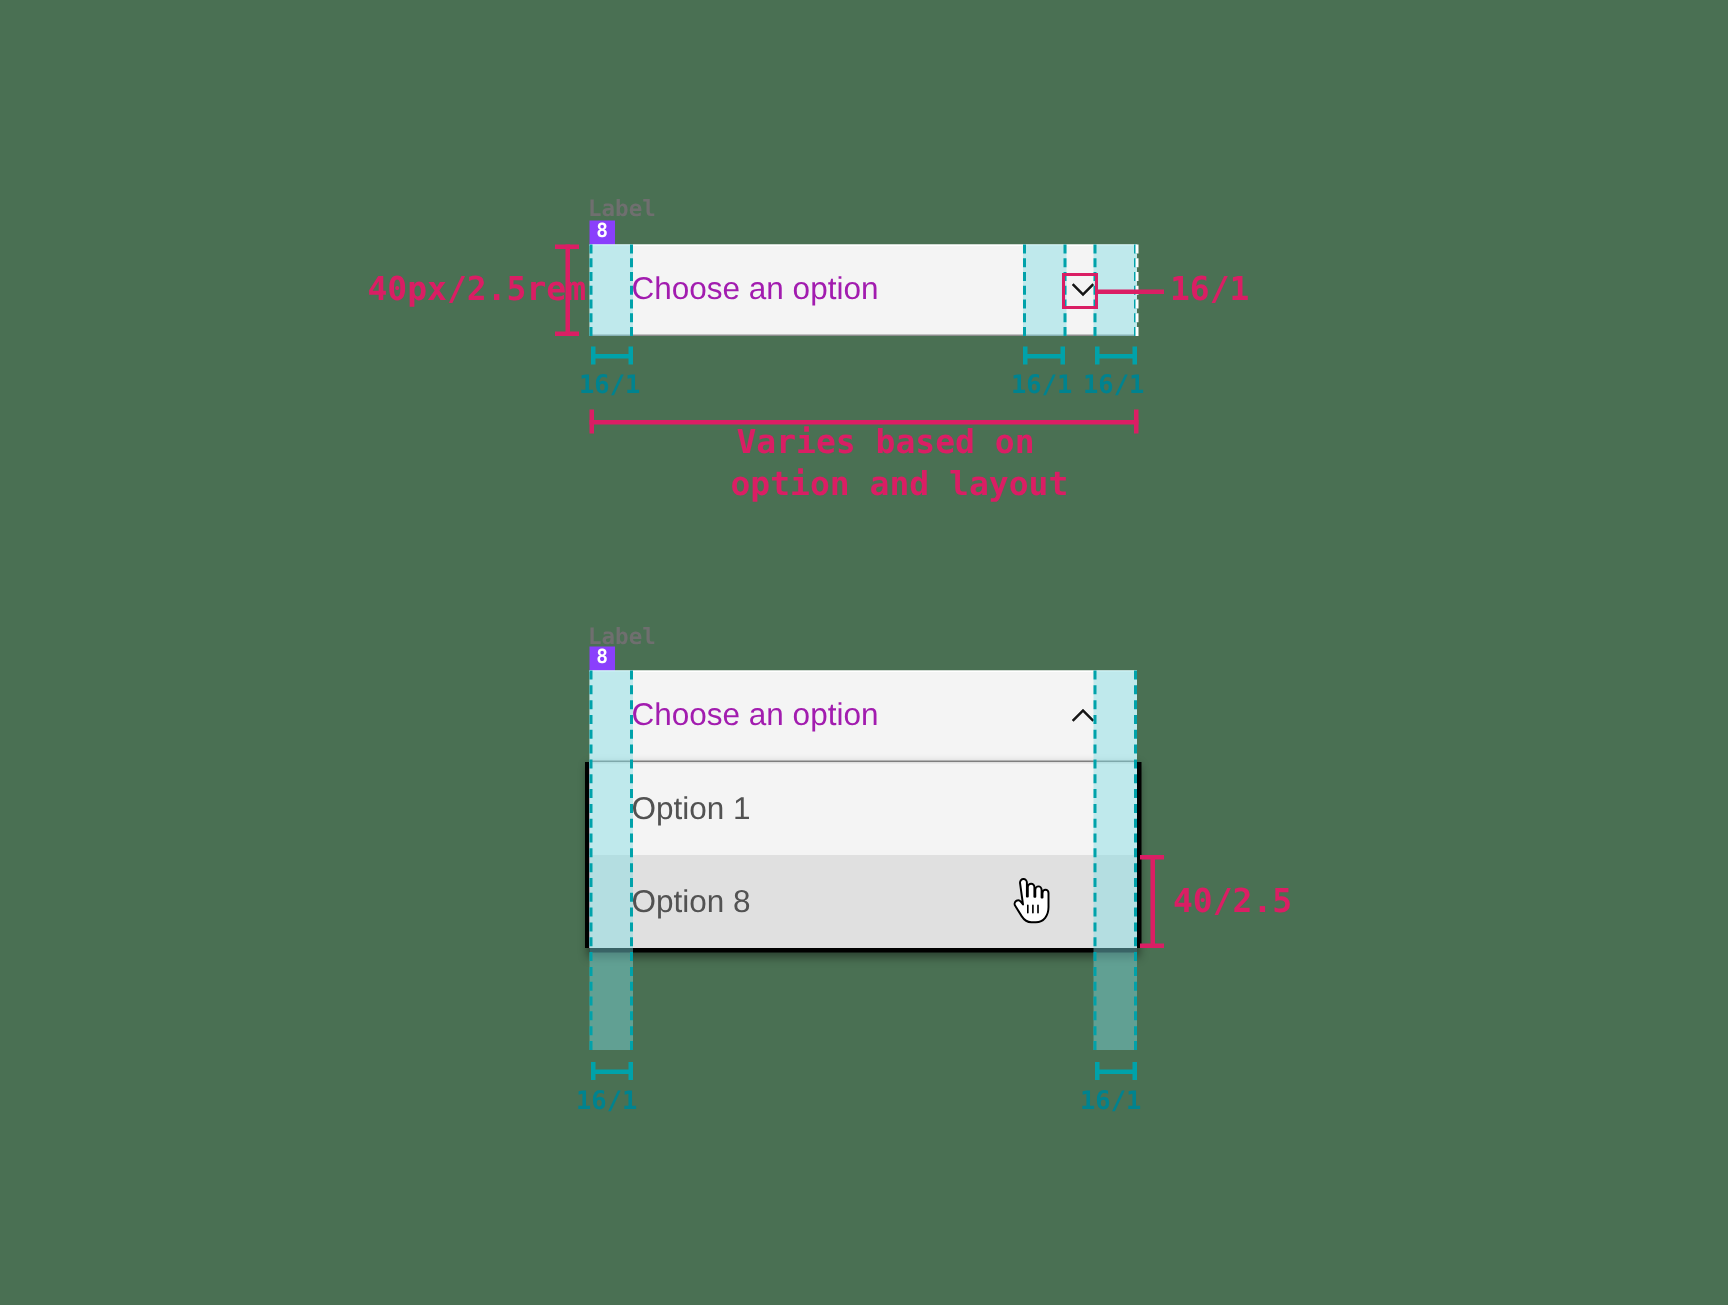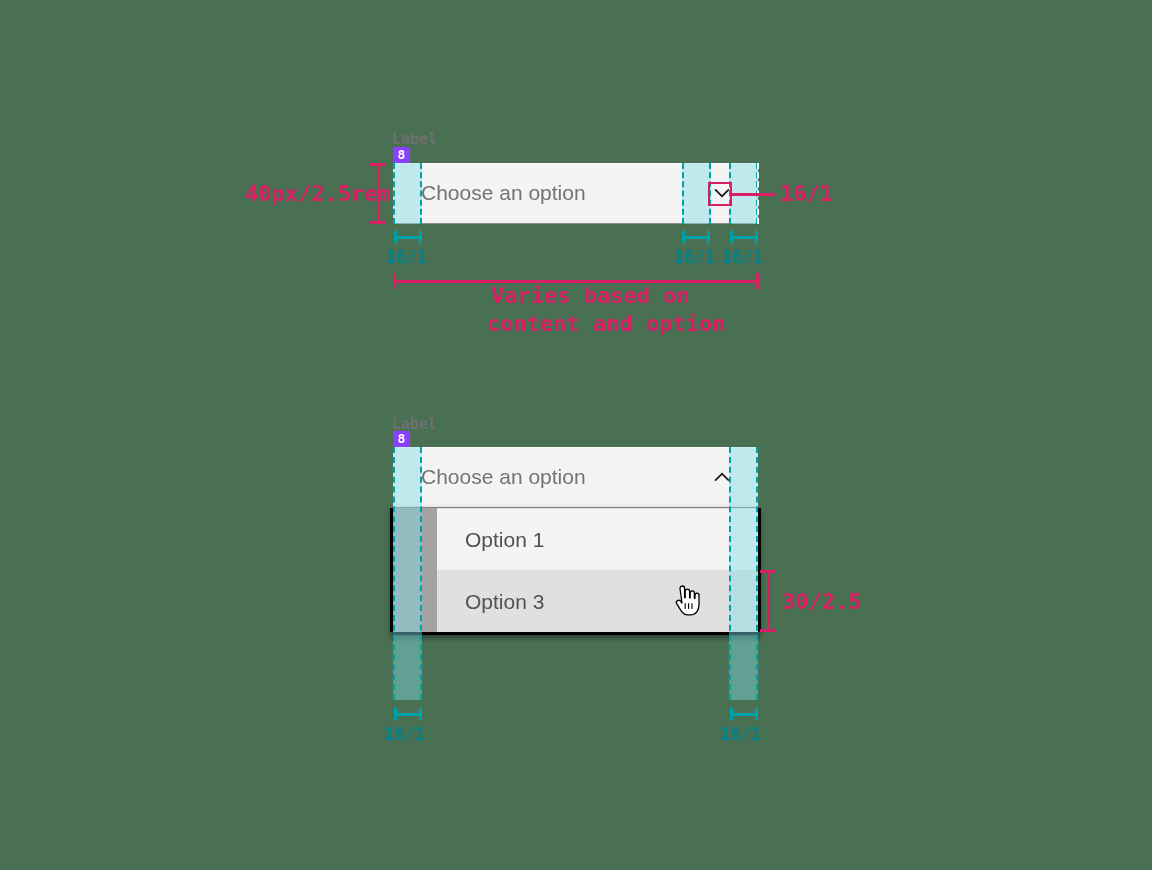--- a/index.html
+++ b/index.html
@@ -61,21 +61,21 @@
     align-items:center;
     justify-content:space-between;
   }
   .field-top-line{
     position:absolute;
     left:0;right:0;top:0;
     height:1px;
     background:#ffffff;
   }
   .field-text{
-    color:#737373;
+    color:#a21caf;
     font-size:21px;
     font-family:"Liberation Sans", sans-serif;
     padding-left:28px;
     white-space:nowrap;
   }
   .chev{
     width:24px;height:24px;
     margin-right:24px;
     flex:none;
   }
@@ -83,24 +83,23 @@
 
   
   .chev-box{
     position:absolute;
     border:2px solid #da1e64;
     box-sizing:border-box;
   }
 
   
   .menu{
-    background:#a3a3a3;
+    background:#f9a8d4;
     box-shadow:0 3px 0 0 #000, 3px 0 0 0 #000, -3px 0 0 0 #000, 0 4px 6px 2px rgba(0,0,0,.45);
     box-sizing:border-box;
-    padding-left:44px;
   }
   .menu-item{
     display:flex;
     align-items:center;
     box-sizing:border-box;
     color:#525252;
     font-size:21px;
     padding-left:28px;
     border-top:1px solid #e0e0e0;
     background:#f4f4f4;
@@ -208,61 +207,61 @@
       <div class="cap r"></div>
   </div>
   <div class="abs anno-teal" style="left:722px;top:247px;">16/1</div>
 
   <div class="hbar" style="left:393px;top:273px;width:366px;height:16px;">
     <div class="stem"></div>
       <div class="cap l"></div>
       <div class="cap r"></div>
   </div>
   <div class="abs anno-pink" style="left:491px;top:284px;text-align:center;">Varies based on</div>
-  <div class="abs anno-pink" style="left:487px;top:312px;text-align:center;">content and option</div>
+  <div class="abs anno-pink" style="left:487px;top:312px;text-align:center;">option and layout</div>
 
   <div class="abs label-text" style="left:392px;top:415px;">Label</div>
 
   <div class="abs badge8" style="left:393px;top:431px;">8</div>
 
   <div class="abs field" style="left:393px;top:447px;width:365px;height:61px;">
     <div class="field-top-line"></div>
     <div class="field-text">Choose an option</div>
     <div class="chev">
       <svg viewBox="0 0 32 32" width="24" height="24" aria-hidden="true">
         <path d="M16 10 L26 20 L24.4 21.6 L16 13.2 L7.6 21.6 L6 20 Z" fill="#161616"></path>
       </svg>
     </div>
   </div>
 
   <div class="abs menu" style="left:393px;top:508px;width:365px;">
     <div class="menu-item" style="height:62px;">
       <span>Option 1</span>
     </div>
     <div class="menu-item hover" style="height:62px;">
-      <span>Option 3</span>
+      <span>Option 8</span>
     </div>
   </div>
 
   <div class="strip" style="left:393px;top:447px;width:29px;height:253px;"></div>
   <div class="strip" style="left:729px;top:447px;width:29px;height:253px;"></div>
 
   <div class="cursor" style="left:670px;top:585px;">
     <svg viewBox="0 0 30 34" width="30" height="34" aria-hidden="true">
       <path d="M10 3.5c0-1.4 1-2.5 2.3-2.5s2.3 1.1 2.3 2.5v9.2h.6V6.5c0-1.3 1-2.4 2.2-2.4s2.2 1.1 2.2 2.4v6.4h.6V8.2c0-1.3 1-2.3 2.1-2.3s2.1 1 2.1 2.3v5.1h.6v-3c0-1.2.9-2.2 2-2.2s2 1 2 2.2v9.4c0 5.6-3.1 10.1-8.4 10.1h-3.1c-3 0-4.6-1.3-6.3-3.9l-4.4-7c-.7-1.1-.4-2.6.7-3.3 1-.6 2.3-.4 3 .5l1.5 1.9z" fill="#ffffff" stroke="#000000" stroke-width="1.3" stroke-linejoin="round"></path>
       <path d="M15.2 18.5v5M18.6 18.5v5M22 18.5v5" stroke="#000000" stroke-width="1.1" fill="none" stroke-linecap="round"></path>
     </svg>
   </div>
 
   <div class="vbar" style="left:760px;top:570px;width:16px;height:62px;">
     <div class="stem"></div>
       <div class="cap t"></div>
       <div class="cap b"></div>
   </div>
-  <div class="abs anno-pink" style="left:782px;top:590px;">30/2.5</div>
+  <div class="abs anno-pink" style="left:782px;top:590px;">40/2.5</div>
 
   <div class="hmark" style="left:394px;top:708px;width:28px;height:12px;">
     <div class="stem"></div>
       <div class="cap l"></div>
       <div class="cap r"></div>
   </div>
   <div class="abs anno-teal" style="left:384px;top:724px;">16/1</div>
 
   <div class="hmark" style="left:730px;top:708px;width:28px;height:12px;">
     <div class="stem"></div>

